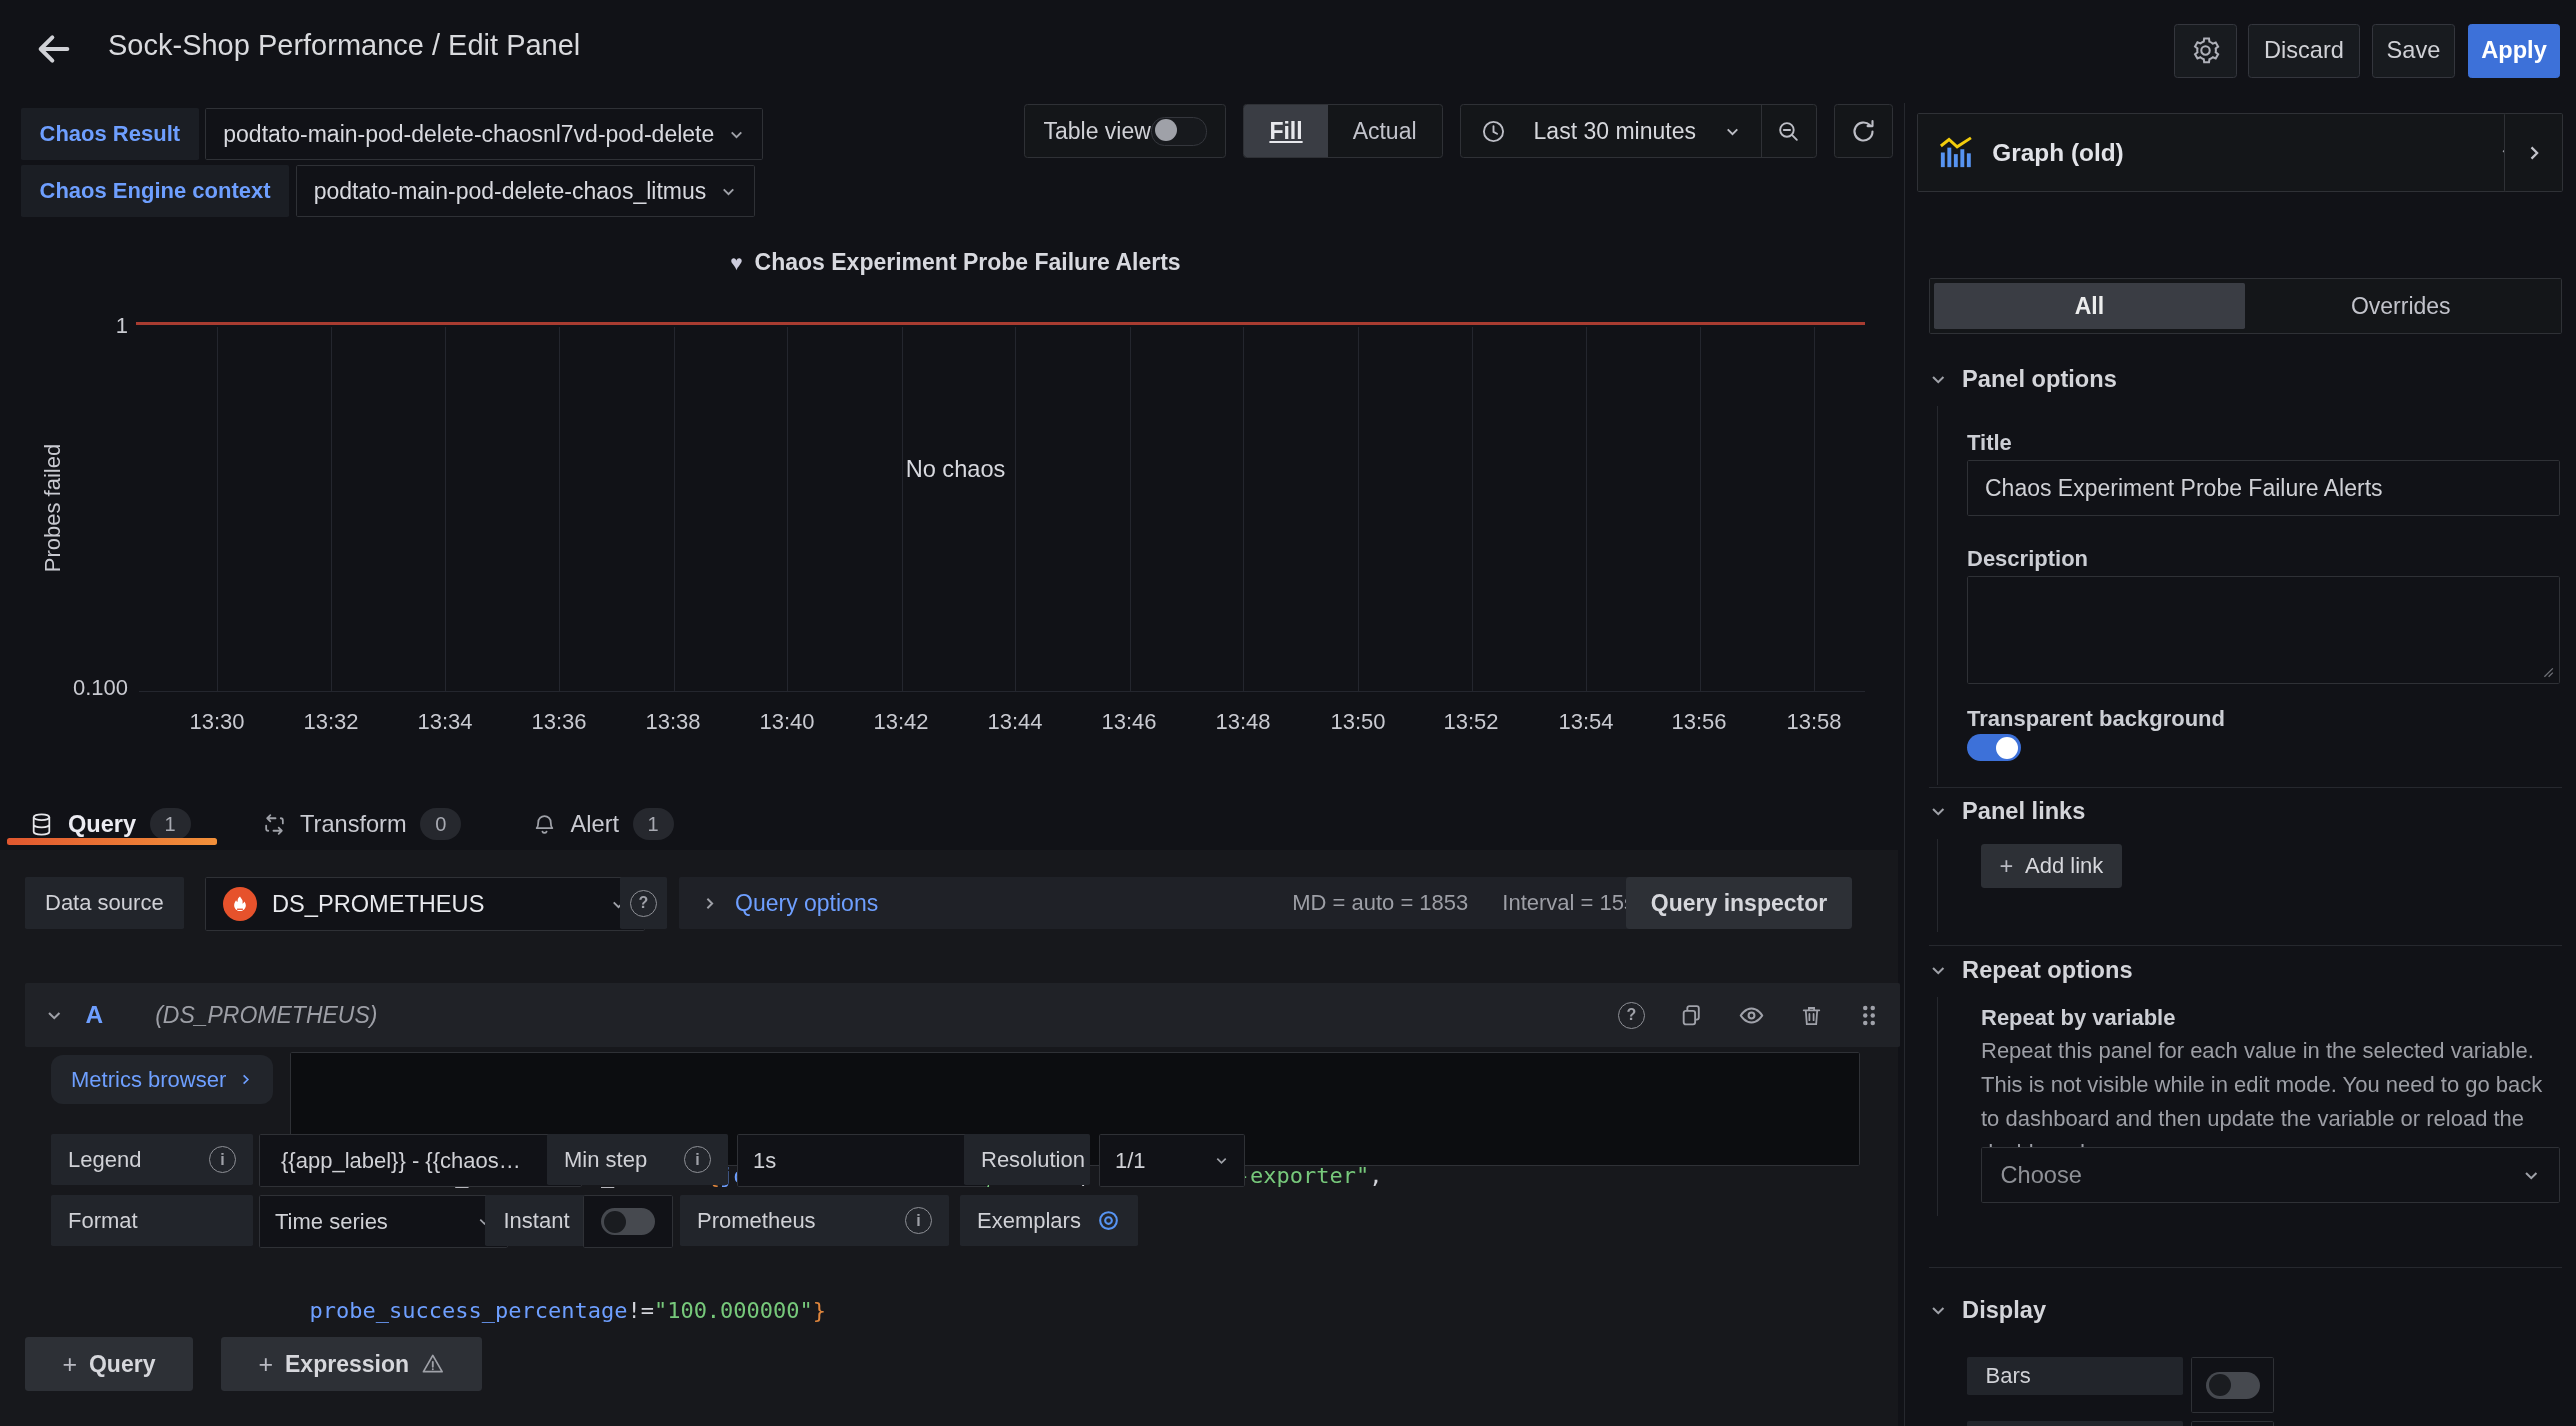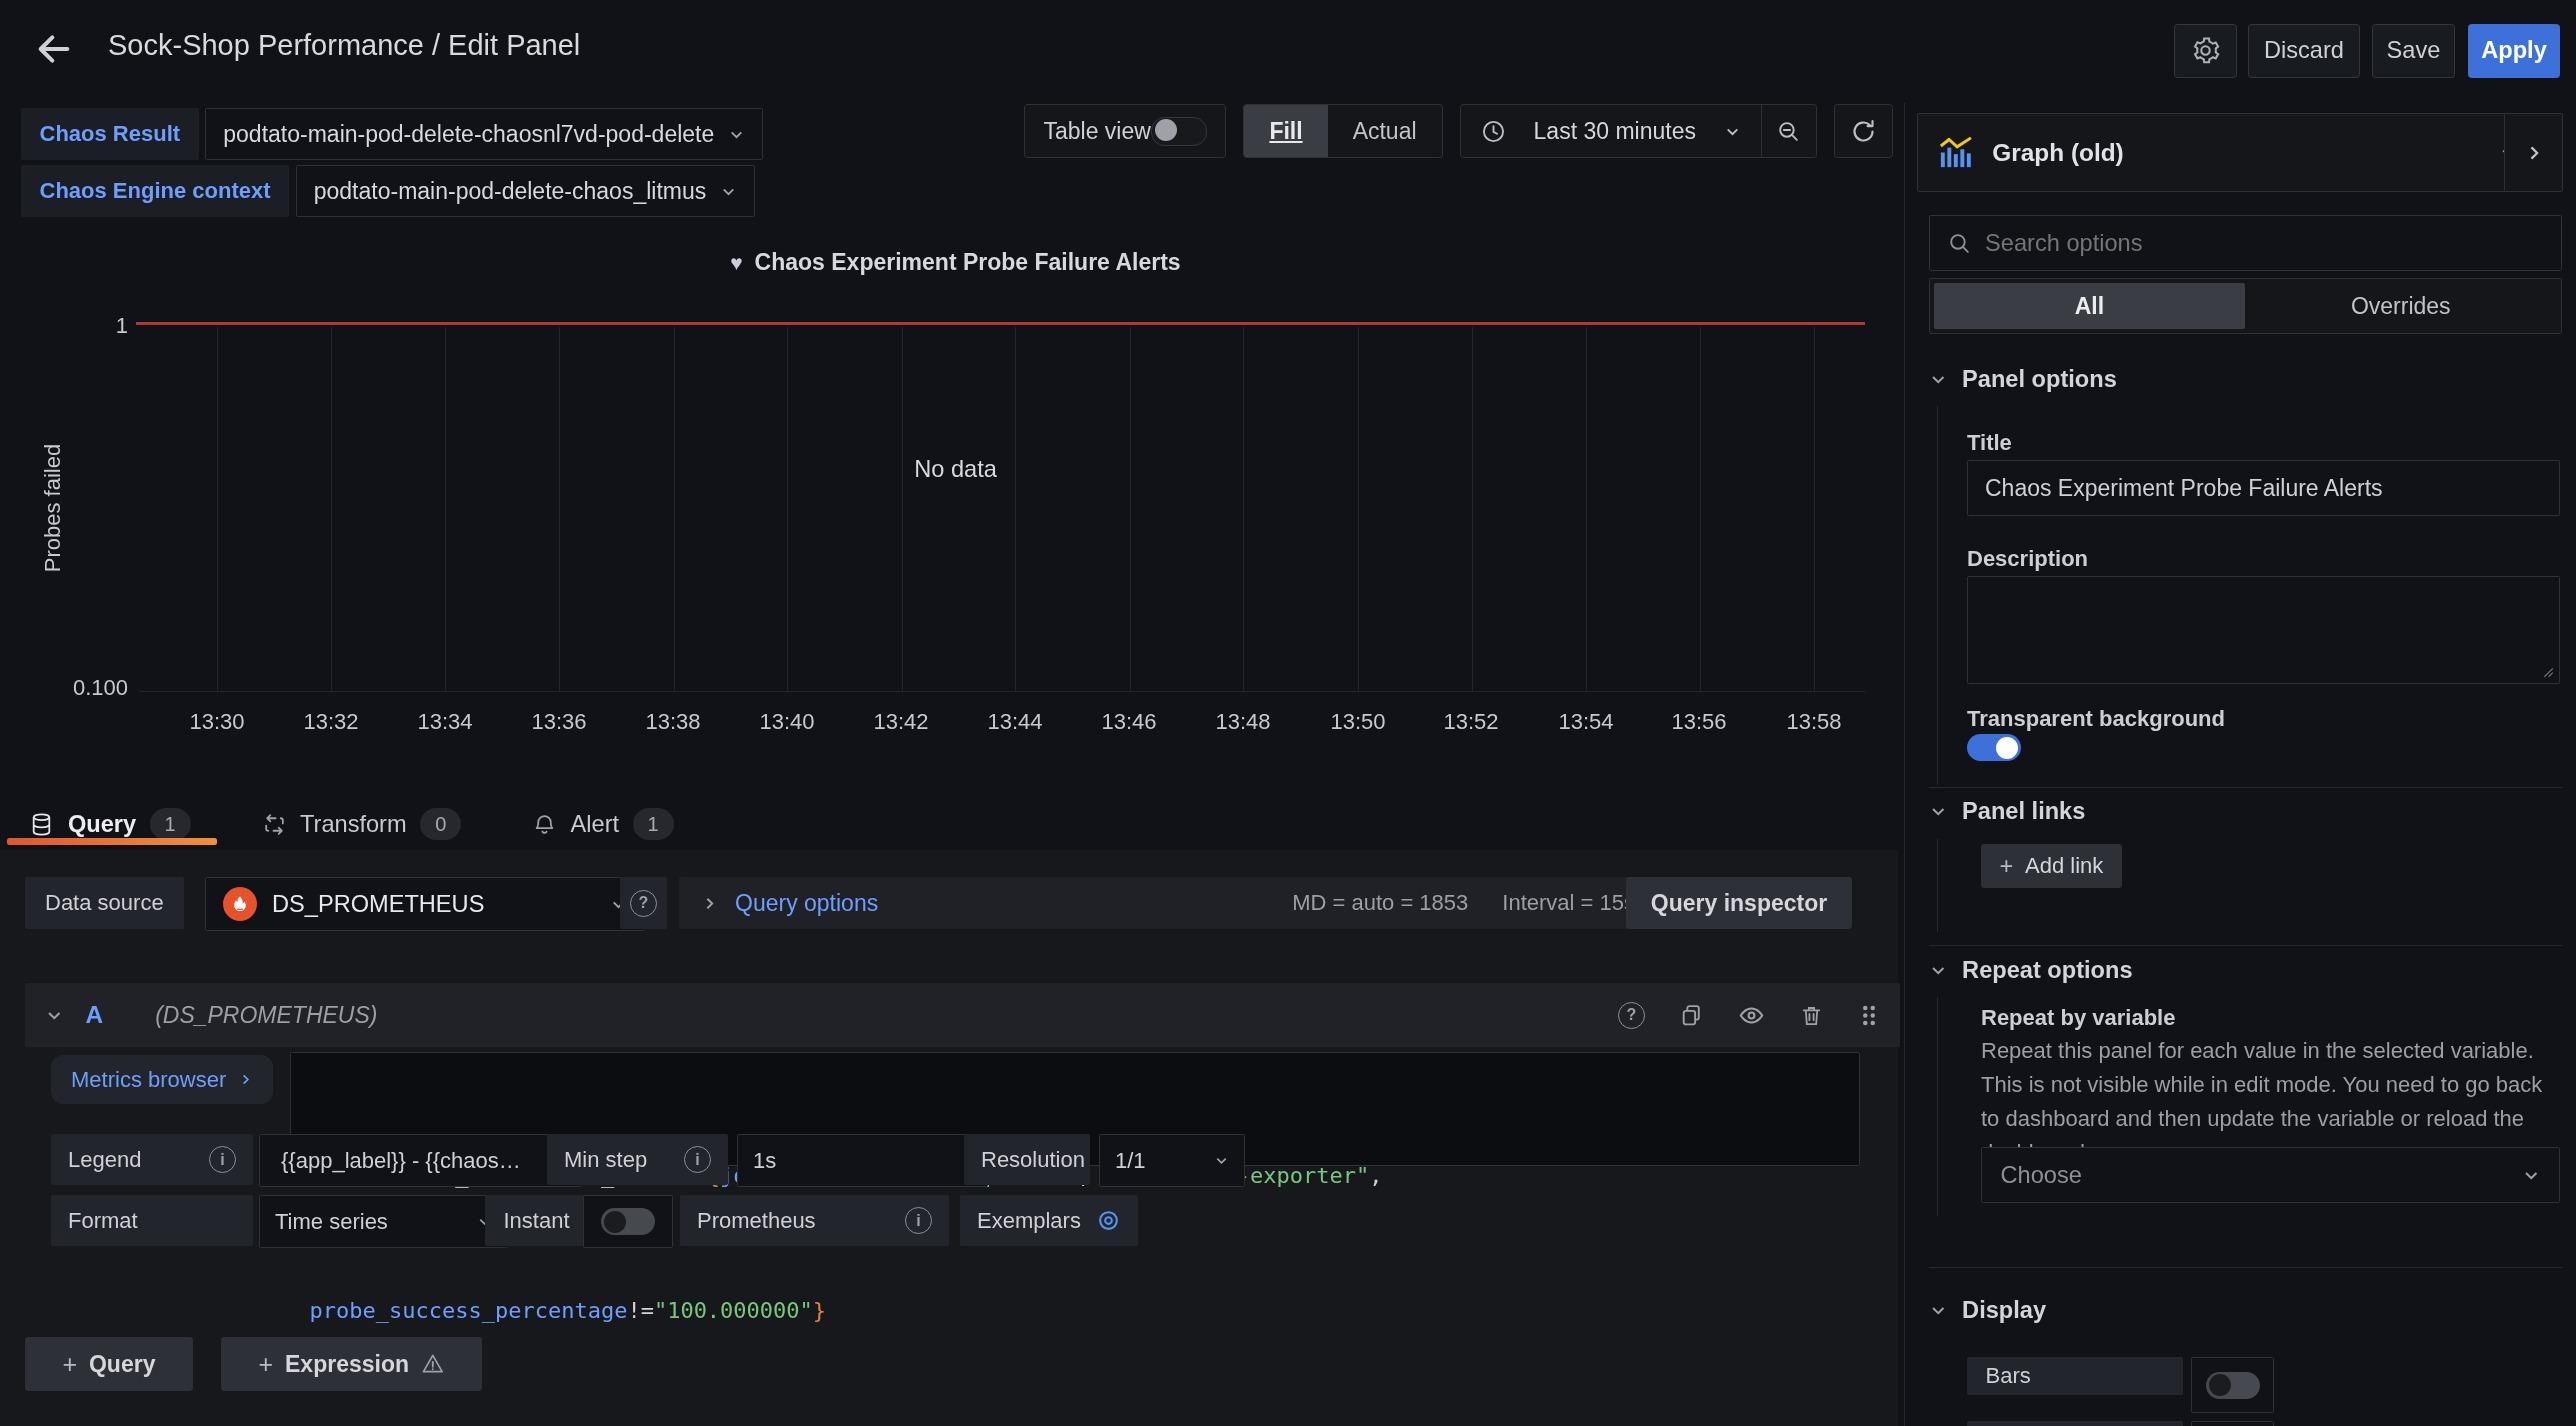--- a/index.html
+++ b/index.html
@@ -179,21 +179,21 @@
       <div class="gl" style="left:876px;"></div>
     <div class="gl" style="left:991px;"></div>
       <div class="gl" style="left:1104px;"></div>
     <div class="gl" style="left:1219px;"></div>
       <div class="gl" style="left:1333px;"></div>
     <div class="gl" style="left:1447px;"></div>
       <div class="gl" style="left:1561px;"></div>
     <div class="gl" style="left:1675px;"></div>
   </div>
   <div class="abs thr"></div>
-  <div class="abs nodata">No data</div>
+  <div class="abs nodata">No chaos</div>
 
   <div class="abs xticks" style="left:0;top:709px;width:1898px;height:29px;">
     <span style="left:160px;">13:30</span>
     <span style="left:274px;">13:32</span>
     <span style="left:388px;">13:34</span>
     <span style="left:502px;">13:36</span>
     <span style="left:616px;">13:38</span>
     <span style="left:730px;">13:40</span>
     <span style="left:844px;">13:42</span>
     <span style="left:958px;">13:44</span>
@@ -377,27 +377,20 @@
       <svg width="20" height="20" viewBox="0 0 16 16">
         <path d="M3.5 6l4.5 4.5L12.5 6" fill="none" stroke="#9fa1a8" stroke-width="1.8"></path>
       </svg>
     </div>
     <div class="abs sb-sel" style="left:599px;top:10px;width:57px;height:77px;justify-content:center;cursor:pointer;">
       <svg width="20" height="20" viewBox="0 0 16 16">
         <path d="M6 3.5L10.5 8 6 12.5" fill="none" stroke="#c3c4cb" stroke-width="1.8"></path>
       </svg>
     </div>
 
-    <div class="abs inp" style="left:23.6px;top:112px;width:633px;height:56px;padding:0 17px;gap:13.5px;box-sizing:border-box;">
-      <svg width="25" height="25" viewBox="0 0 24 24">
-        <circle cx="10.5" cy="10.5" r="6.5" fill="none" stroke="#8e9096" stroke-width="1.8"></circle>
-        <path d="M15.5 15.5l4.5 4.5" stroke="#8e9096" stroke-width="1.8" stroke-linecap="round"></path>
-      </svg>
-      <input class="sb-input" style="border: none; background: transparent; flex: 1 1 0%; padding: 0px; font-size: 23.6px;" placeholder="Search options">
-    </div>
 
     <div class="abs" style="left:23.6px;top:175px;width:633px;height:56px;border:0.8px solid #2f3136;border-radius:1.7px;display:flex;padding:4.2px;box-sizing:border-box;background:#141619;">
       <div style="flex:1;background:#3a3d44;border-radius:1.7px;display:flex;align-items:center;justify-content:center;font-size:23px;font-weight:600;color:#eceded;cursor:pointer;">All</div>
       <div style="flex:1;display:flex;align-items:center;justify-content:center;font-size:23px;color:#c2c3cb;cursor:pointer;">Overrides</div>
     </div>
 
     <div class="abs sec-h" style="left:23.6px;top:263px;cursor:pointer;">
       <svg width="18.5" height="18.5" viewBox="0 0 16 16">
         <path d="M3.5 6l4.5 4.5L12.5 6" fill="none" stroke="#9fa1a8" stroke-width="1.8"></path>
       </svg>

